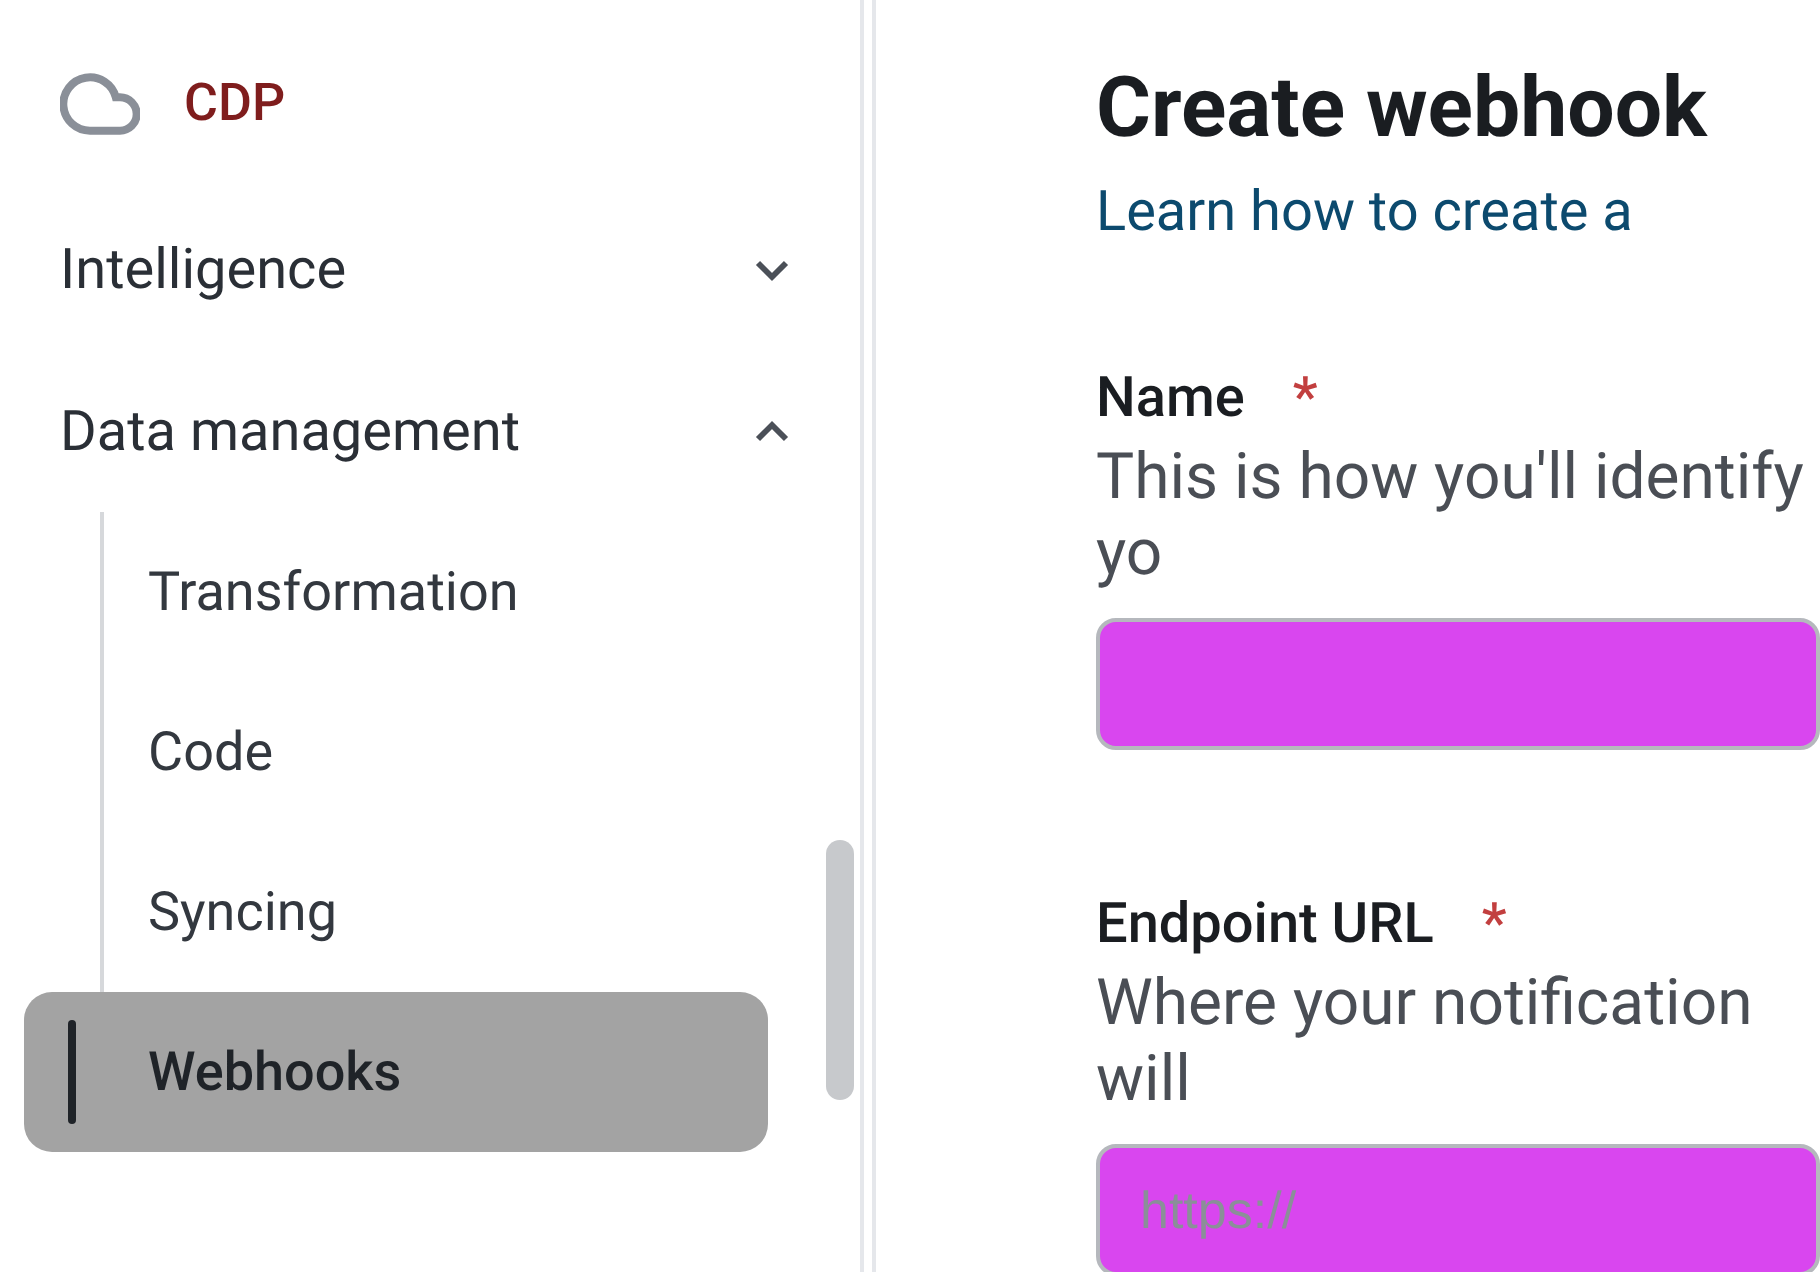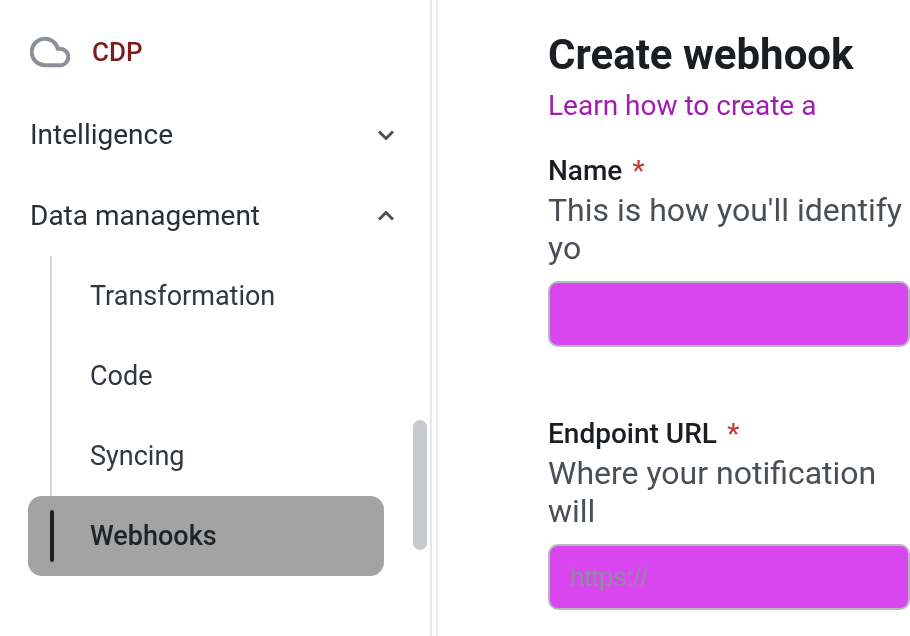--- a/index.html
+++ b/index.html
@@ -66,21 +66,21 @@
     }
     .nav-section.intelligence {
       padding-top: 18px;
       padding-bottom: 30px;
     }
     .nav-section.datamgmt {
       padding-top: 18px;
       padding-bottom: 24px;
     }
     .sub-nav {
-      padding-left: 28px;
+      padding-left: 12px;
       position: relative;
     }
     .sub-nav-line {
       position: absolute;
       left: 50px;
       top: 0;
       bottom: 0;
       width: 2px;
       background: #d6d8db;
     }
@@ -132,33 +132,33 @@
       overflow: hidden;
     }
     .page-title {
       font-size: 42px;
       font-weight: 700;
       color: #1a1d21;
       margin-bottom: 10px;
     }
     .help-link {
       font-size: 28px;
-      color: #a21caf;
+      color: #0c4a6e;
       cursor: pointer;
       display: inline-block;
-      margin-bottom: 32px;
+      margin-bottom: 60px;
     }
     .form-label {
       font-size: 28px;
       color: #1a1d21;
       font-weight: 500;
       margin-bottom: 4px;
       display: flex;
       align-items: center;
-      gap: 10px;
+      gap: 24px;
     }
     .required {
       color: #c23f3f;
       font-size: 28px;
     }
     .form-hint {
       font-size: 32px;
       color: #4a4e55;
       margin-bottom: 14px;
     }

